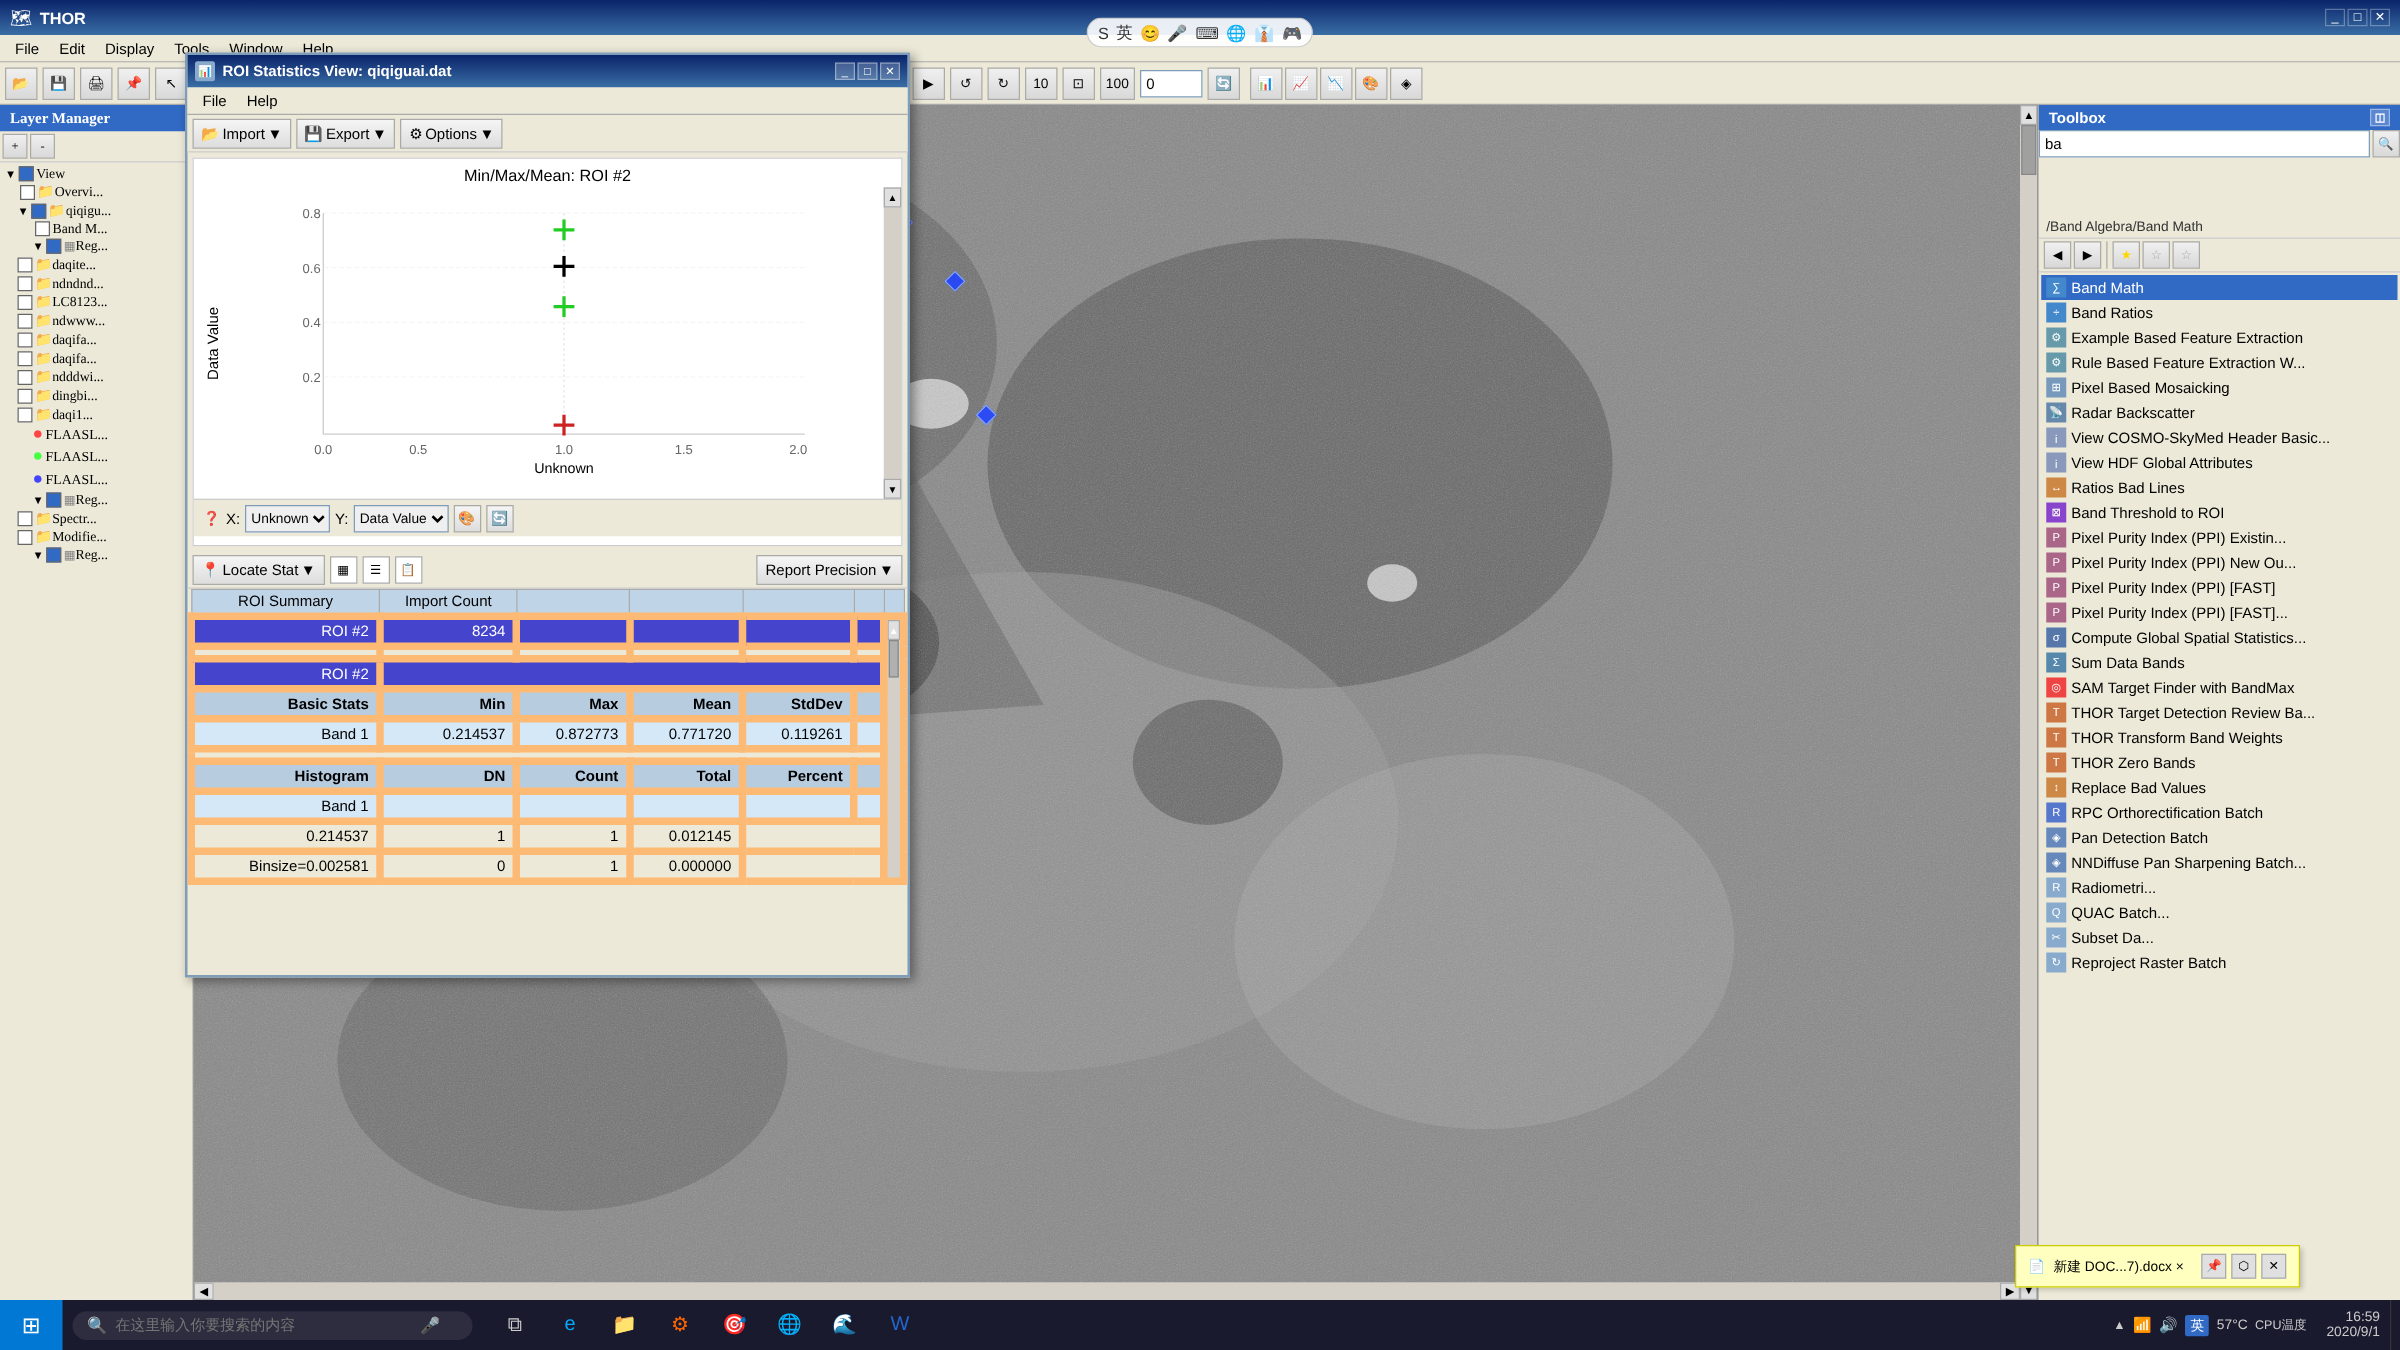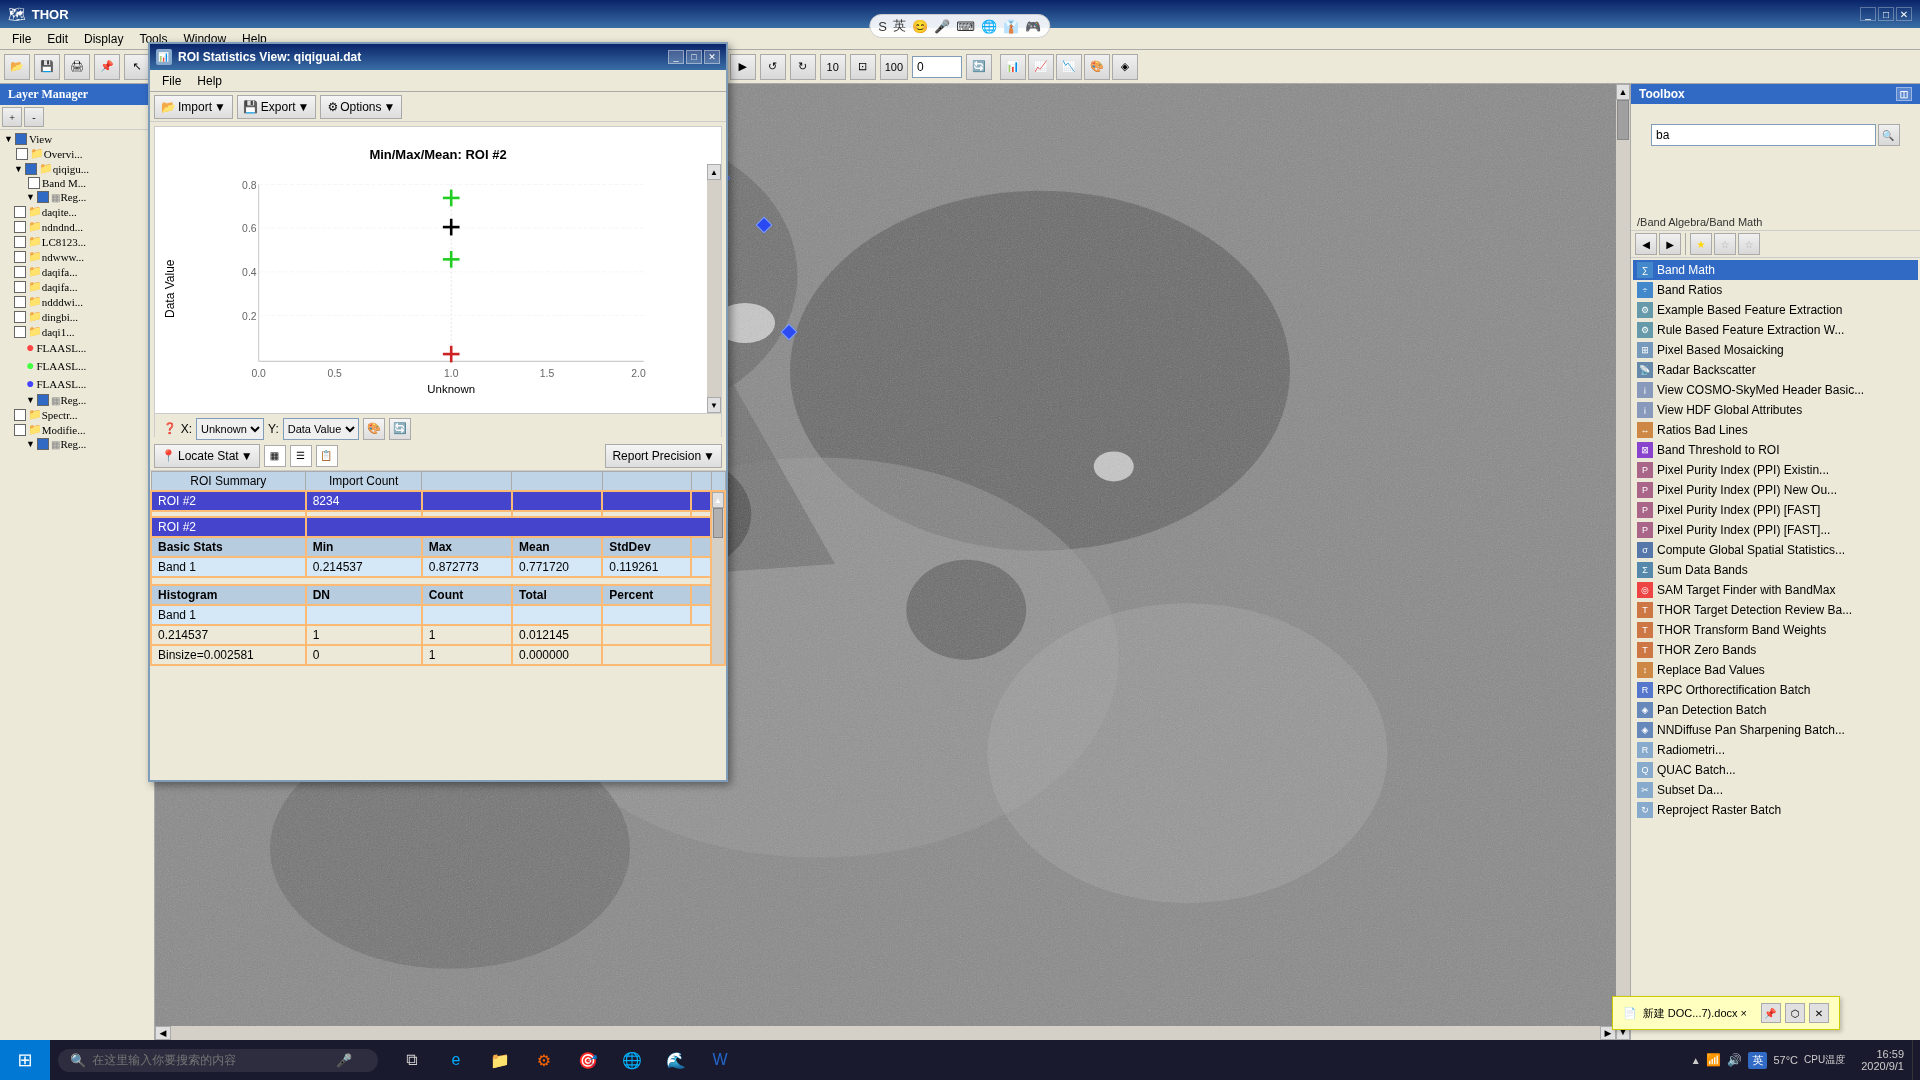--- a/index.html
+++ b/index.html
@@ -45,21 +45,21 @@
     .tree-checkbox { width: 12px; height: 12px; border: 1px solid #666; background: white; display: inline-flex; align-items: center; justify-content: center; font-size: 8px; margin-right: 2px; flex-shrink: 0; }
     .tree-checked { background: #316ac5; }
     .tree-text { font-size: 11px; overflow: hidden; text-overflow: ellipsis; }
 
     
     .image-view { flex: 1; background: #555; position: relative; overflow: hidden; }
 
     
     .toolbox-panel { width: 290px; background: #ece9d8; border-left: 1px solid #aaa; display: flex; flex-direction: column; }
     .toolbox-title { background: #316ac5; color: white; padding: 3px 8px; font-size: 12px; font-weight: bold; display: flex; align-items: center; justify-content: space-between; }
-    .toolbox-search { padding: 20px; display: flex; align-items: center; gap: 2px; }
+    .toolbox-search { padding: 0; display: flex; align-items: center; gap: 2px; }
     .toolbox-search input { flex: 1; height: 22px; border: 1px solid #7f9db9; padding: 0 4px; font-size: 12px; }
     .toolbox-search-btn { width: 22px; height: 22px; border: 1px solid #aaa; background: linear-gradient(to bottom, #f0f0f0, #d8d8d8); display: flex; align-items: center; justify-content: center; cursor: pointer; font-size: 10px; }
     .toolbox-breadcrumb { padding: 2px 6px; font-size: 11px; color: #333; border-bottom: 1px solid #ccc; margin-top: 48px; }
     .toolbox-toolbar { display: flex; align-items: center; padding: 2px 4px; gap: 2px; border-bottom: 1px solid #ccc; }
     .toolbox-tb-btn { width: 22px; height: 22px; border: 1px solid #aaa; background: linear-gradient(to bottom, #f0f0f0, #d8d8d8); display: flex; align-items: center; justify-content: center; cursor: pointer; font-size: 10px; }
     .toolbox-list { flex: 1; overflow-y: auto; padding: 2px; }
     .toolbox-item { display: flex; align-items: center; padding: 2px 4px; cursor: pointer; font-size: 12px; gap: 4px; }
     .toolbox-item.selected { background: #316ac5; color: white; }
 
     
@@ -69,25 +69,25 @@
     .roi-title-text { color: white; font-size: 12px; font-weight: bold; flex: 1; }
     .roi-win-btns { display: flex; gap: 2px; }
     .roi-win-btn { width: 16px; height: 14px; border: 1px solid rgba(255,255,255,0.4); background: rgba(255,255,255,0.2); color: white; font-size: 9px; display: flex; align-items: center; justify-content: center; cursor: pointer; }
     
     
     .roi-menu { height: 22px; background: #ece9d8; display: flex; align-items: center; padding: 0 4px; border-bottom: 1px solid #aaa; }
     
     
     .roi-toolbar { height: 30px; background: #ece9d8; display: flex; align-items: center; padding: 2px 4px; border-bottom: 1px solid #ccc; gap: 4px; }
     .roi-tb-btn { height: 24px; border: 1px solid #aaa; background: linear-gradient(to bottom, #f5f5f5, #ddd); display: flex; align-items: center; padding: 0 6px; cursor: pointer; font-size: 12px; gap: 2px; }
-    .chart-title { text-align: center; font-size: 13px; font-weight: bold; padding: 20px 0 2px; }
+    .chart-title { text-align: center; font-size: 13px; font-weight: normal; padding: 6px 0 2px; }
     .stats-toolbar { height: 30px; display: flex; align-items: center; padding: 2px 4px; gap: 4px; border-bottom: 1px solid #ccc; }
     .stats-table { width: 100%; border-collapse: collapse; font-size: 12px; }
     .stats-table th { background: #c0d4e8; border: 1px solid #aaa; padding: 2px 6px; text-align: center; font-weight: normal; }
-    .stats-table td { border: 2px solid #fdba74; padding: 2px 6px; text-align: left; }
+    .stats-table td { border: 6px solid #fdba74; padding: 2px 6px; text-align: right; }
     .roi-row1 { background: #4444cc; color: white; }
     .roi-row2 { background: #4444cc; color: white; }
     .band-row { background: #d4e8f8; }
     .stats-section-header { background: #b8cce0; font-weight: bold; }
 
     
     .notification { position: absolute; bottom: 60px; right: 10px; background: #ffffc0; border: 1px solid #cccc00; padding: 6px 10px; font-size: 11px; z-index: 200; box-shadow: 2px 2px 4px rgba(0,0,0,0.2); display: flex; align-items: center; gap: 6px; }
 
     
     .ime-toolbar { position: fixed; top: 14px; left: 50%; transform: translateX(-50%); background: rgba(255,255,255,0.9); border: 1px solid #ccc; border-radius: 20px; padding: 2px 8px; display: flex; align-items: center; gap: 6px; z-index: 300; }

